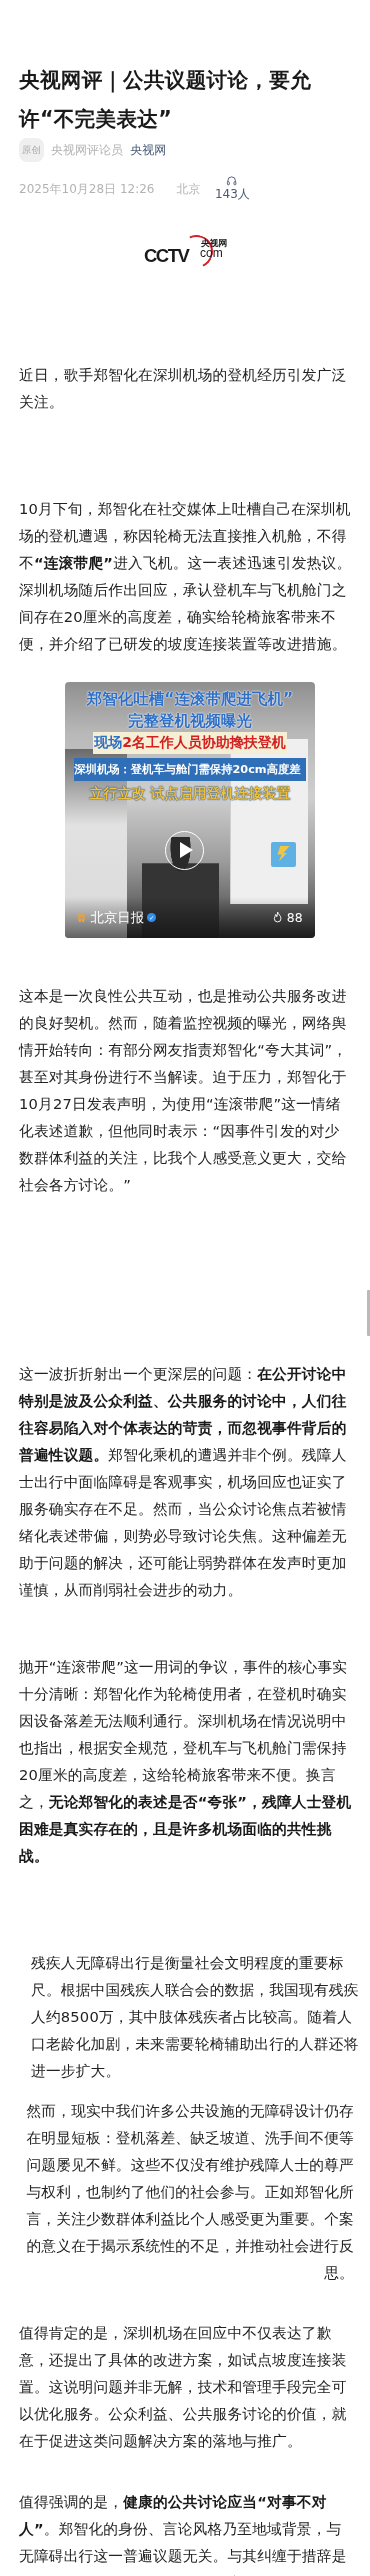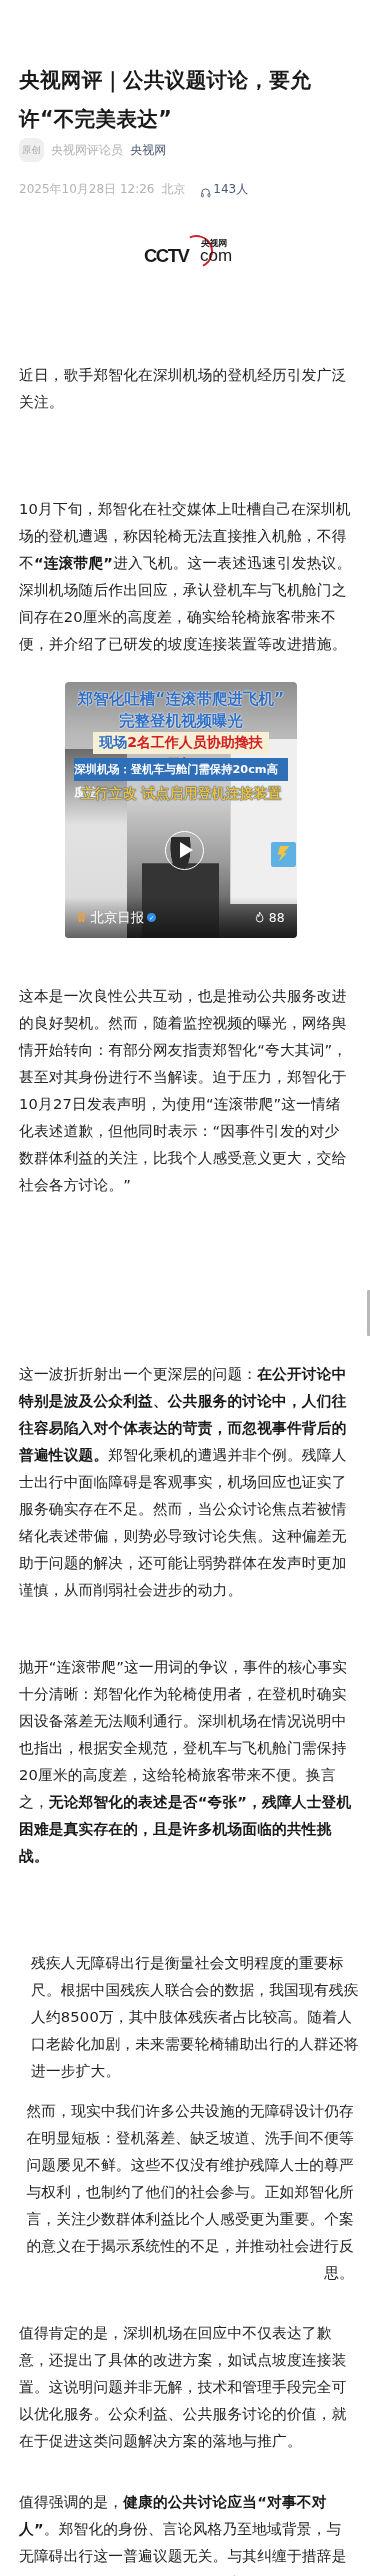--- a/index.html
+++ b/index.html
@@ -21,44 +21,44 @@
   .orig-tag {
     background: #efefef; color: #aaaaaa; font-size: 9.3px;
     padding: 5.2px 3.1px; line-height: 13.4px; border-radius: 8px;
   }
   .author { color: #b3b3b3; }
   .source { color: #4a5a75; }
   .meta2 {
     position: absolute; left: 19px; top: 179px; height: 20.6px;
     display: flex; align-items: center; font-size: 12px; color: #b3b3b3;
   }
-  .meta2 .loc { margin-left: 7px; }
-  .listen { margin-left: 14.4px; display: flex; align-items: flex-end; color: #4a5a75; }
+  .meta2 .loc { margin-left: 22px; }
+  .listen { margin-left: 14.4px; display: flex; align-items: center; color: #4a5a75; flex-direction: column; }
   .listen svg { margin-right: 2.1px; }
 
   .logo-box {
     position: absolute; left: 19px; top: 227px; width: 333px; height: 116px;
     background: #ffffff;
   }
   .logo {
     position: absolute; left: 144px; top: 235px; width: 85px; height: 31px;
   }
   .logo .cctv { position: absolute; left: 0; top: 10.3px; font-size: 18.5px; font-weight: bold; letter-spacing: -1.5px; color: #1a1a1a; font-family: "Liberation Sans", sans-serif; }
   .logo .cn { position: absolute; left: 57px; top: 3.1px; font-size: 8.8px; color: #1a1a1a; font-weight: bold; }
-  .logo .com { position: absolute; left: 56px; top: 11.3px; font-size: 17px; color: #1a1a1a; font-family: "Liberation Sans", sans-serif; }
+  .logo .com { position: absolute; left: 56px; top: 11.3px; font-size: 12px; color: #1a1a1a; font-family: "Liberation Sans", sans-serif; }
   .logo .arc { position: absolute; left: 36px; top: 0px; width: 29px; height: 29px; border-radius: 50%; border: 2.1px solid transparent; border-top-color: #d1232a; border-right-color: #d1232a; transform: rotate(20deg); }
 
   .para {
     position: absolute; left: 19px; width: 335px;
     font-size: 14.7px; line-height: 27px; color: #222222; letter-spacing: 0.2px;
   }
   .para b { color: #1a1a1a; font-weight: bold; }
 
   .video {
-    position: absolute; left: 65px; top: 682px; width: 232px; height: 256px;
+    position: absolute; left: 65px; top: 682px; width: 250px; height: 256px;
     border-radius: 4.1px; overflow: hidden;
     background: linear-gradient(180deg, #8f8f8f 0%, #b8b8b8 20%, #cfcfcf 45%, #9c9c9c 70%, #3d3d3d 100%);
   }
   .video .v-scene-left { position: absolute; left: 0; top: 67px; width: 62px; height: 191px; background: linear-gradient(180deg,#6a6a6a,#e2e2e2 40%,#d8d8d8); }
   .video .v-scene-door { position: absolute; left: 165px; top: 57px; width: 77px; height: 165px; background: #efefef; border-left: 1.5px solid #cfcfcf; }
   .video .v-person { position: absolute; left: 77px; top: 155px; width: 77px; height: 103px; background: radial-gradient(ellipse at 50% 10%, #2a2a2a 0 18%, transparent 19%), linear-gradient(180deg, transparent 0 25%, #343434 26%); }
   .video .v-logo-badge { position: absolute; left: 206px; top: 160px; width: 25px; height: 25px; background: #5fb0e3; border-radius: 2.1px; }
   .video .v-logo-badge::after { content: ""; position: absolute; left: 5.2px; top: 4.1px; width: 13.4px; height: 15.5px; background: #f3c441; clip-path: polygon(30% 0, 100% 0, 55% 45%, 80% 45%, 20% 100%, 40% 55%, 10% 55%); }
   .ov1 {
     position: absolute; left: 0; right: 0; top: 8.2px; text-align: center;

